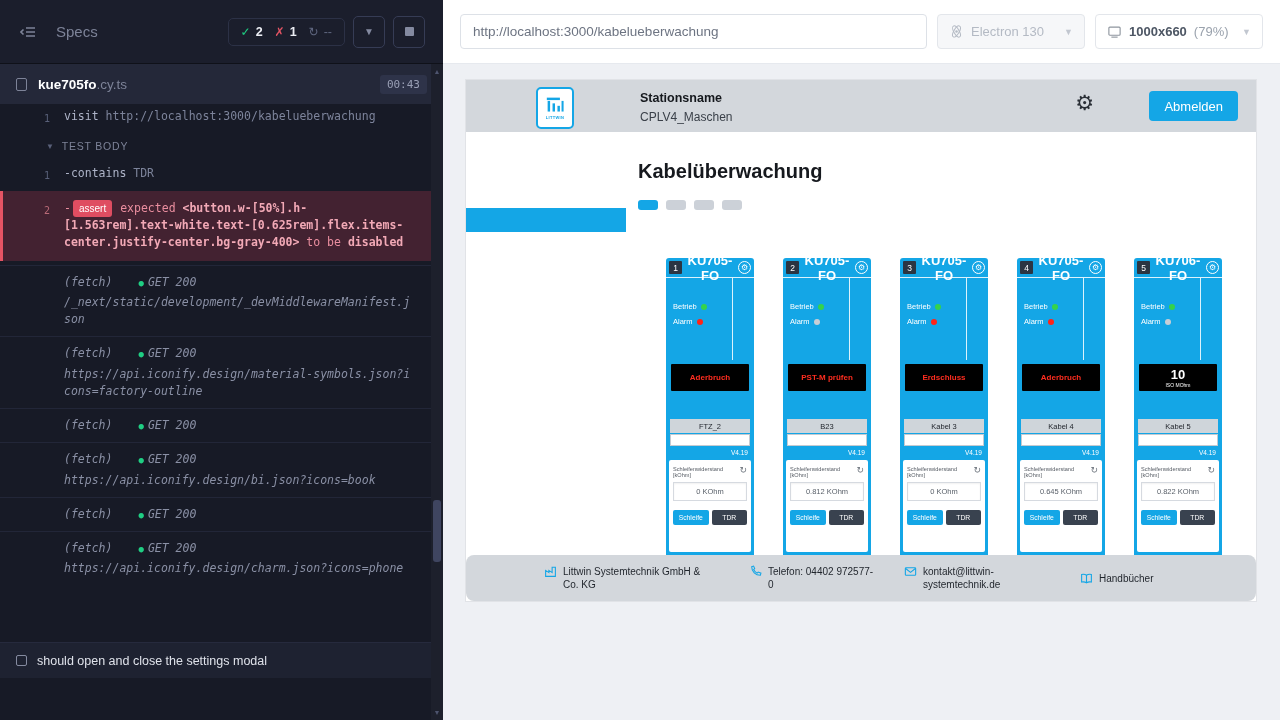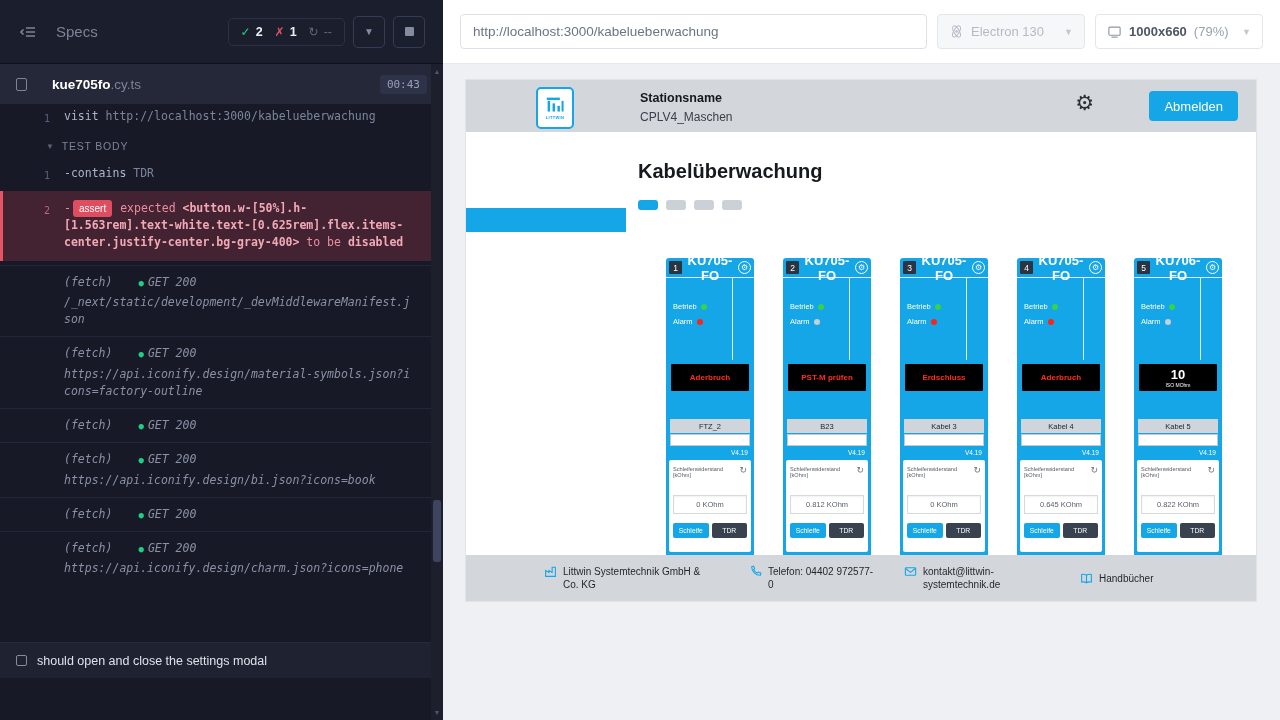--- a/index.html
+++ b/index.html
@@ -16,21 +16,21 @@
   .stat { display:flex; align-items:center; gap:5px; }
   .ic.pass { color:#1fce83; font-size:12px; }
   .ic.fail { color:#e45464; font-size:12px; }
   .ic.pend { color:#606780; font-size:12px; }
   .stat b { color:#eceef4; }
   .pendc { color:#606780; }
   .cy-btn { width:32px; height:32px; background:transparent; border:1px solid #363c55; border-radius:5px; color:#848aa0; display:flex; align-items:center; justify-content:center; cursor:pointer; padding:0; }
   .chev { font-size:10px; }
   .stopsq { width:9px; height:9px; background:#848aa0; border-radius:1px; display:block; }
 
-  .cy-spec { height:40px; background:#242839; display:flex; align-items:center; gap:25px; padding:0 16px; }
+  .cy-spec { height:40px; background:#242839; display:flex; align-items:center; gap:11px; padding:0 16px; }
   .doc-icon { width:11px; height:13px; border:1.5px solid #7d8398; border-radius:2px; display:inline-block; }
   .spec-name { font-size:13.5px; color:#fff; font-weight:bold; }
   .spec-name .ext { color:#7d8398; font-weight:normal; }
   .timer { margin-left:auto; background:#2e3349; color:#9aa0b6; font-size:11px; padding:3px 7px; border-radius:3px; font-family:"DejaVu Sans Mono",monospace; }
 
   .cy-log { position:absolute; top:104px; left:0; right:12px; bottom:78px; overflow:hidden; font-family:"DejaVu Sans Mono",monospace; font-size:11.5px; line-height:1.5; }
   .cmd { display:flex; padding:4px 0; }
   .num { flex:0 0 64px; text-align:right; padding-right:14px; color:#596079; font-size:10px; padding-top:3px; }
   .body { flex:1; padding-right:14px; min-width:0; word-break:break-word; }
   .cname { color:#aeb4c8; }
@@ -107,27 +107,27 @@
   .status-main { font-size:13px; font-weight:bold; line-height:1; }
   .status-sub { font-size:5px; margin-top:1px; }
   .status-text:empty, .status-main:empty, .status-sub:empty { display:none; }
   .cable { margin:28px 4px 0; background:#cfd5da; color:#23272e; font-size:7.5px; height:14px; display:flex; align-items:center; justify-content:center; }
   .cinput { margin:1px 4px 0; background:#fff; height:12px; border:1px solid #c4cad1; }
   .ver { text-align:right; font-size:6.5px; color:#fff; padding:3px 6px 0 0; }
   .meas { margin:4px 3px 0; background:#fff; border-radius:2px; padding:6px 4px; color:#3a3f47; height:92px; }
   .mlabel-row { display:flex; align-items:flex-start; justify-content:space-between; }
   .mlabel { font-size:5.6px; color:#555b63; }
   .refresh { font-size:9px; color:#6b727b; cursor:pointer; line-height:1; }
-  .mvalue { margin-top:17px; border:1px solid #d6dae0; height:19px; display:flex; align-items:center; justify-content:center; font-size:7.5px; color:#5a616a; background:#fff; box-shadow:inset 0 1px 2px rgba(0,0,0,.06); }
+  .mvalue { margin-top:4px; border:1px solid #d6dae0; height:19px; display:flex; align-items:center; justify-content:center; font-size:7.5px; color:#5a616a; background:#fff; box-shadow:inset 0 1px 2px rgba(0,0,0,.06); }
   .mbtns { display:flex; gap:3px; margin-top:9px; }
   .mbtns button { flex:1; height:15px; border:none; border-radius:2px; color:#fff; font-size:6.8px; font-family:inherit; cursor:pointer; padding:0; display:flex; align-items:center; justify-content:center; }
   .loop-btn { background:#14a6e6; }
   .tdr-btn { background:#39424f; }
 
-  .app-foot { height:46px; background:#d3d7dc; display:flex; align-items:center; padding:0 16px 0 78px; position:relative; z-index:2; }
+  .app-foot { height:46px; background:#d3d7dc; display:flex; align-items:center; padding:0 16px 0 78px; position:relative; z-index:2;border-radius:8px; }
   .fitem { display:flex; align-items:flex-start; gap:6px; font-size:10px; color:#1f242b; line-height:1.3; cursor:pointer; }
   .fitem .ficon { color:#14a6e6; flex:0 0 auto; margin-top:0; display:flex; }
   .fitem:nth-child(1) .ftext { max-width:150px; }
   .fitem:nth-child(2) { margin-left:36px; }
   .fitem:nth-child(2) .ftext { max-width:110px; }
   .fitem:nth-child(3) { margin-left:26px; }
   .fitem:nth-child(3) .ftext { max-width:95px; }
   .fitem:nth-child(4) { margin-left:62px; }
 </style>
 </head>

